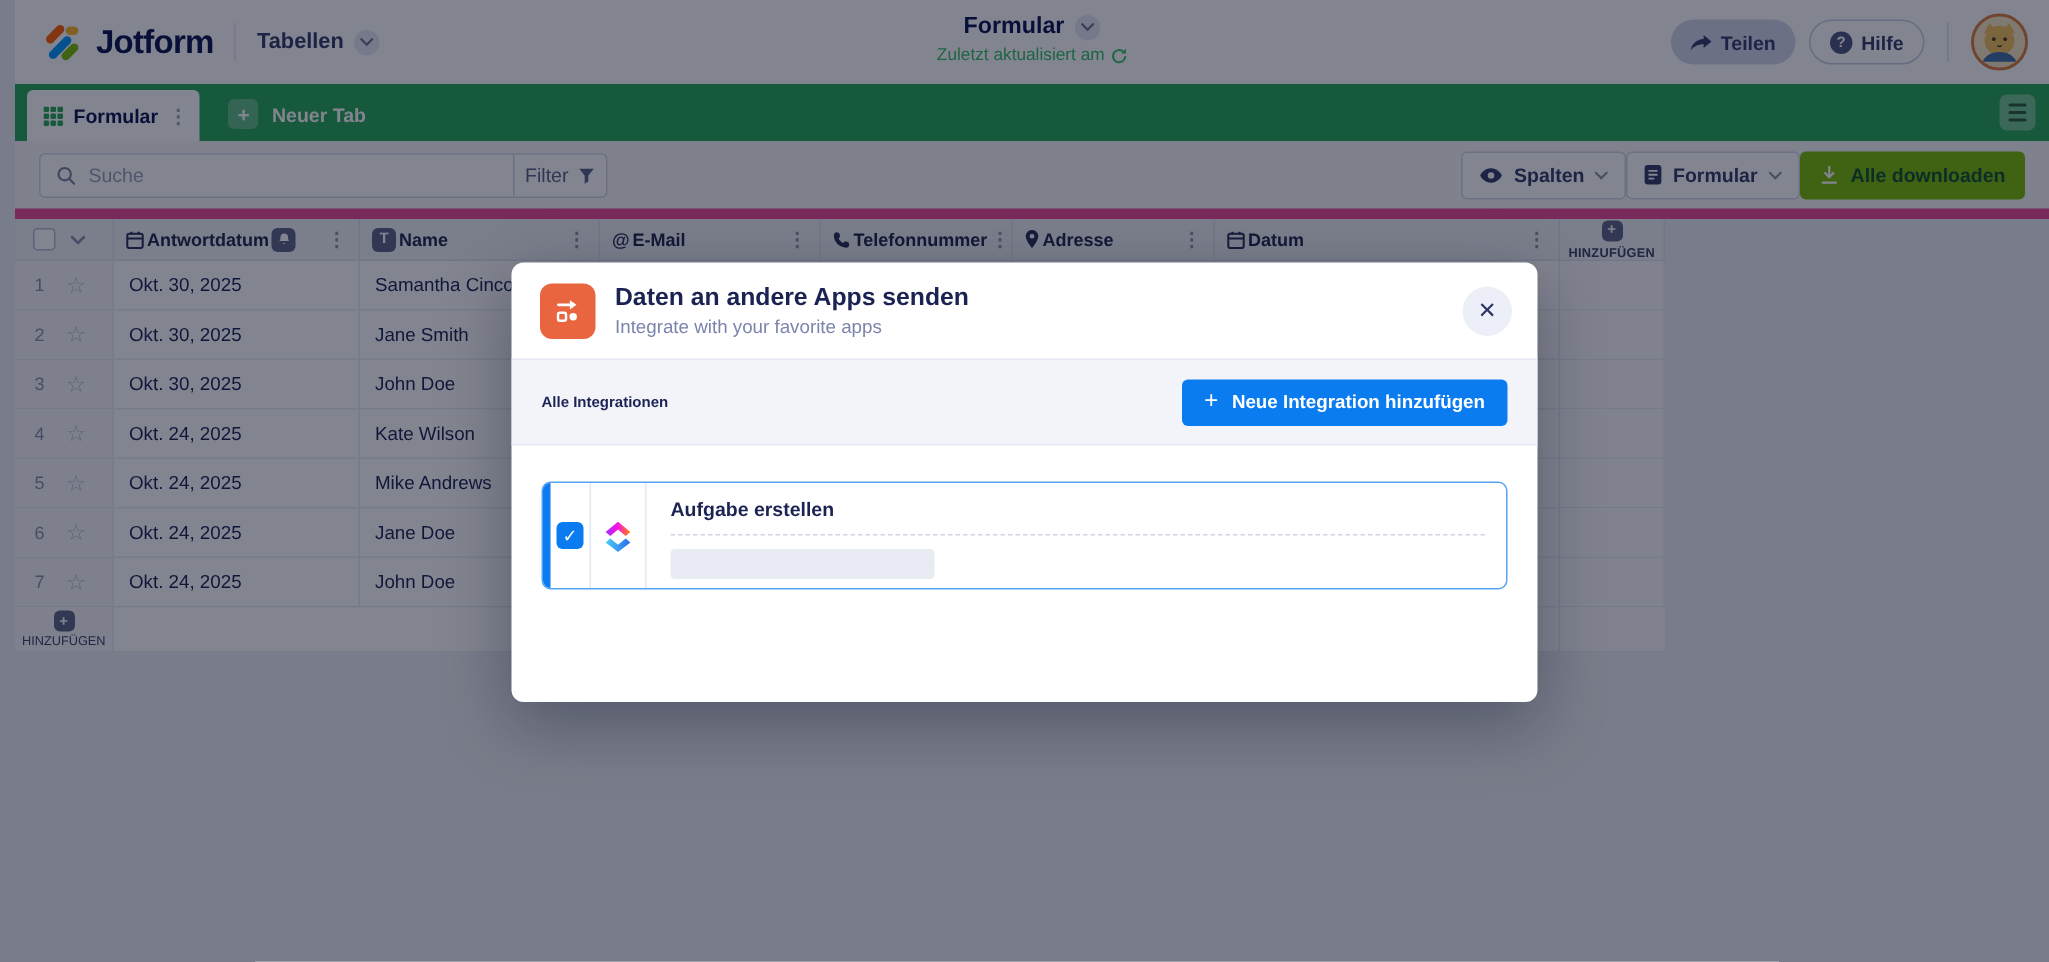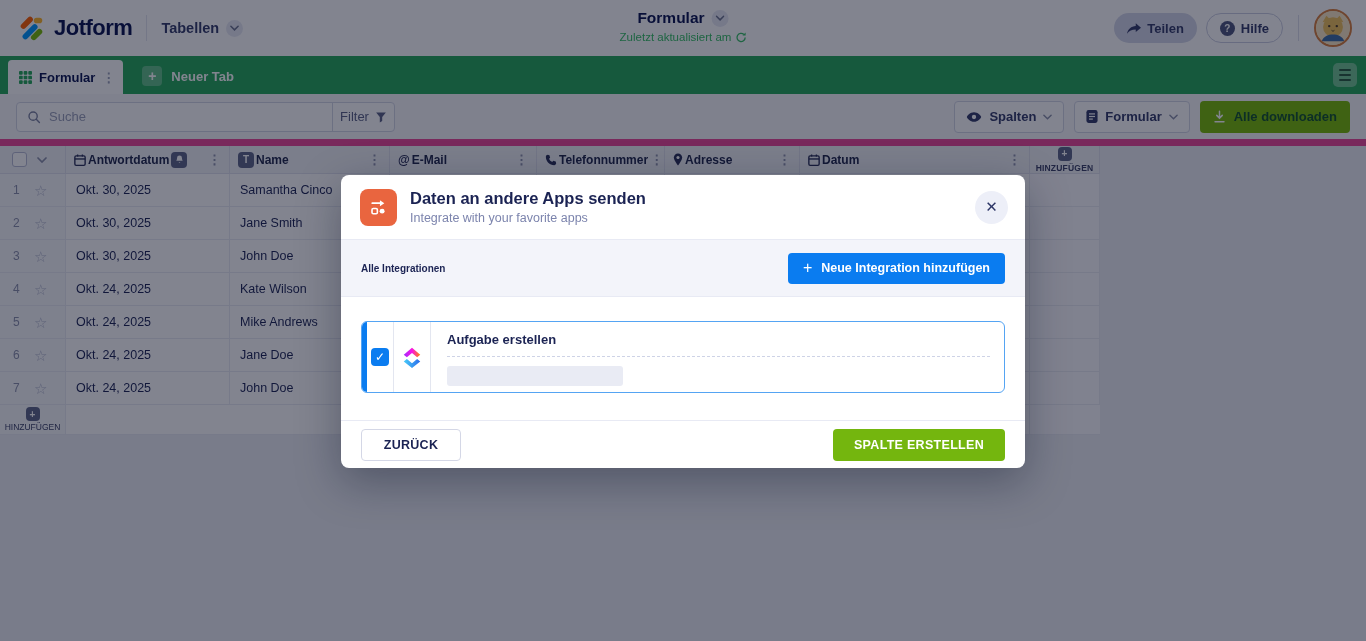--- a/index.html
+++ b/index.html
@@ -1,18 +1,18 @@
 <!DOCTYPE html>
 <html><head>
 <meta charset="utf-8">
 <style>
   * { margin:0; padding:0; box-sizing:border-box; }
   html,body { width:1366px; height:641px; overflow:hidden; }
   body { position:relative; font-family:"Liberation Sans", sans-serif; background:#edeff5; color:#0a1551; }
-  .app { position:absolute; inset:0; }
+  .app { position:absolute; inset:0;margin-left:10px; }
 
   
   .header { position:absolute; top:0; left:0; right:0; height:56px; background:#fff; display:flex; align-items:center; padding:0 14px 0 16px; }
   .brand { display:flex; align-items:center; gap:8px; }
   .brand-word { font-size:22px; font-weight:bold; color:#0a1551; letter-spacing:-0.5px; }
   .hdr-divider { width:1px; height:26px; background:#e2e4ef; margin:0 14px; }
   .product { display:flex; align-items:center; gap:7px; font-size:14.5px; font-weight:bold; color:#343c6a; }
   .chev-circle { width:17px; height:17px; border-radius:50%; background:#e7e9f3; display:flex; align-items:center; justify-content:center; color:#6d748f; }
   .header-center { position:absolute; left:50%; top:9px; transform:translateX(-50%); text-align:center; }
   .hc-title { display:flex; align-items:center; justify-content:center; gap:7px; font-size:15.5px; font-weight:bold; color:#0a1551; }
@@ -34,21 +34,21 @@
   .tabbar-right { position:absolute; right:9px; top:7px; width:24px; height:24px; border-radius:5px; background:rgba(255,255,255,.35); display:flex; flex-direction:column; gap:2.5px; align-items:center; justify-content:center; }
   .tabbar-right i { display:block; width:12px; height:2.2px; background:#2b5d41; border-radius:1px; }
 
   
   .toolbar { position:absolute; top:94px; left:0; right:0; height:52px; background:#f8f8fb; border-bottom:7px solid #ec4899; display:flex; align-items:center; padding:16px 16px; }
   .search-wrap { display:flex; height:30px; border:1px solid #d3d6e5; border-radius:4px; background:#fff; overflow:hidden; }
   .search-box { width:315px; display:flex; align-items:center; gap:8px; padding:0 10px; color:#8f95ad; }
   .search-box input { border:none; outline:none; width:100%; font-size:13px; font-family:inherit; color:#343c6a; background:transparent; }
   .search-box input::placeholder { color:#9aa0b9; }
   .filter-btn { width:62px; border-left:1px solid #d3d6e5; display:flex; align-items:center; justify-content:center; gap:6px; font-size:13px; color:#5c6387; }
-  .toolbar-right { margin-left:auto; display:flex; align-items:center; gap:10px; }
+  .toolbar-right { margin-left:auto; display:flex; align-items:center; }
   .tb-btn { height:32px; border:1px solid #d3d6e5; border-radius:4px; background:#fff; display:flex; align-items:center; gap:7px; padding:0 11px; font-size:13px; font-weight:bold; color:#343c6a; }
   .tb-btn .chev { color:#8b91aa; }
   .btn-download { height:32px; border-radius:4px; background:#78bb07; color:#14532d; display:flex; align-items:center; gap:8px; padding:0 13px; font-size:13px; font-weight:bold; }
 
   
   .tbl { position:absolute; top:146px; left:0; width:1100px; }
   .thead, .tr { display:grid; grid-template-columns:66px 164px 160px 147px 128px 135px 230px 70px; }
   .thead { height:28px; background:#f1f2f7; border-bottom:1px solid #dfe1ec; }
   .th { display:flex; align-items:center; gap:2px; padding:0 8px; font-size:12px; font-weight:bold; color:#21294d; border-right:1px solid #dfe1ec; overflow:hidden; }
   .th .kebab { margin-left:auto; }
@@ -502,17 +502,13 @@
         </span>
       </div>
       <div class="card-content">
         <div class="card-title">Aufgabe erstellen</div>
         <div class="card-dash"></div>
         <div class="skeleton"></div>
       </div>
     </div>
   </div>
 
-  <div class="m-footer">
-    <div class="btn-back">ZURÜCK</div>
-    <div class="btn-submit">SPALTE ERSTELLEN</div>
-  </div>
 </div>
 
 </body></html>

